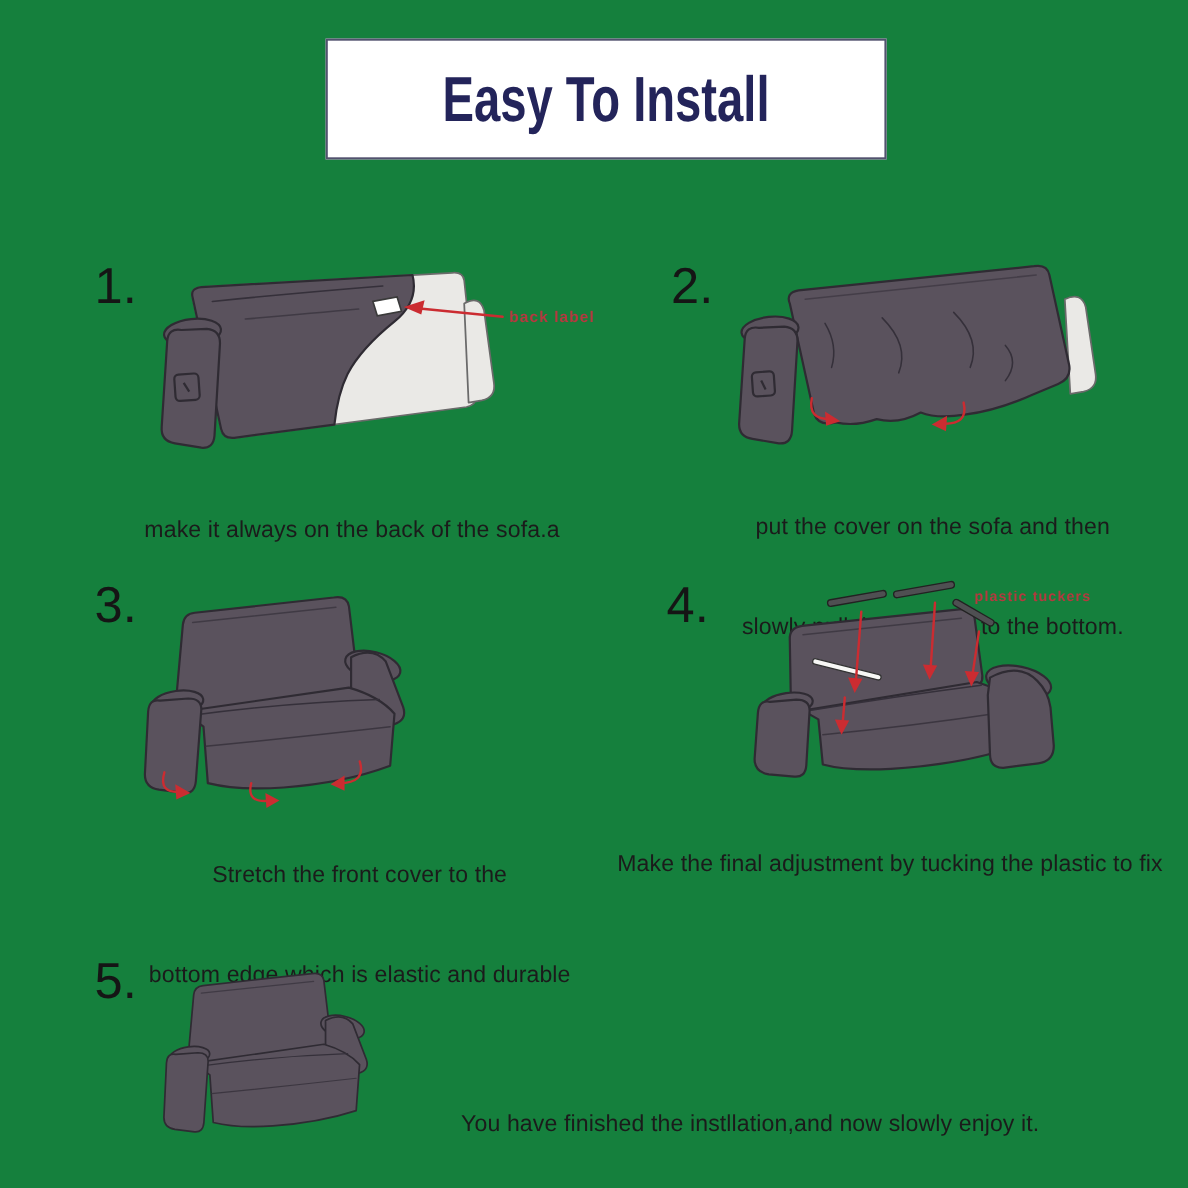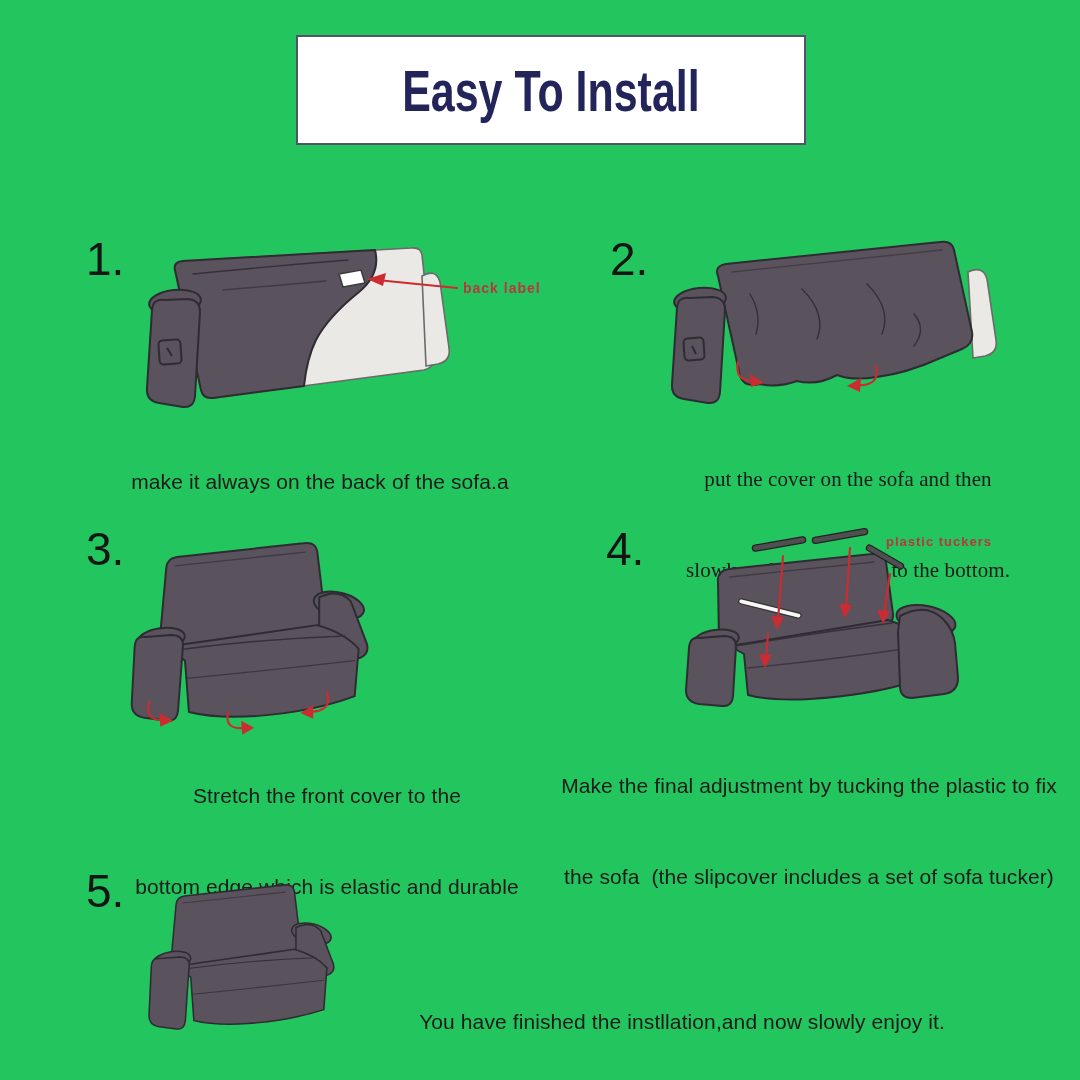--- a/index.html
+++ b/index.html
@@ -1,17 +1,17 @@
 <!DOCTYPE html>
 <html><head>
 <meta charset="utf-8">
 <style>
   html,body{margin:0;padding:0;background:#ffffff;}
   #canvas{
-    position:relative;width:1080px;height:1080px;background:#22c55e;overflow:hidden;
+    position:relative;width:1080px;height:1080px;background:#15803d;overflow:hidden;
     font-family:"Liberation Sans","DejaVu Sans",sans-serif;color:#1b1b1b;
   }
   .abs{position:absolute;}
   
   .title-box{
     left:296px;top:35px;width:506px;height:106px;
     border:2px solid #52526e;display:flex;align-items:center;justify-content:center;
     background:#ffffff;
   }
   .title-text{
@@ -87,21 +87,21 @@
       <path d="M 40 112 L 44 120" stroke="#2f2b33" stroke-width="2" fill="none"></path>
       <g>
         <path class="red-line" d="M 86 128 Q 82 148 104 147"></path>
         <polygon class="red-fill" points="112,149 98,140 99,153"></polygon>
       </g>
       <g>
         <path class="red-line" d="M 224 132 Q 229 153 203 151"></path>
         <polygon class="red-fill" points="195,152 209,144 208,158"></polygon>
       </g>
     </svg>
-    <div class="abs caption center" style="left:628px;top:403px;width:440px;font-family:Liberation Serif, serif;">
+    <div class="abs caption center" style="left:628px;top:403px;width:440px;">
       <div>put the cover on the sofa and then</div>
       <div>slowly pull the slipover to the bottom.</div>
     </div>
   </section>
 
   <section class="abs" style="left:0;top:0;">
     <div class="abs step-number" style="left:86px;top:526px;">3.</div>
     <svg class="abs" style="left:110px;top:534px;" width="296" height="198" viewBox="0 0 300 200">
       <path class="sofa" d="M 50 112 L 57 34 Q 58 24 68 23 L 196 9 Q 208 7 210 17 L 218 84 Q 219 93 209 95 L 62 120 Q 51 122 50 112 Z"></path>
       <path class="crease" d="M 66 32 L 198 18" opacity="0.7"></path>
@@ -160,21 +160,20 @@
         <polygon class="red-fill" points="243,100 237,86 250,87"></polygon>
       </g>
       <g>
         <line class="red-line" x1="128" y1="110" x2="126" y2="134"></line>
         <polygon class="red-fill" points="125,144 119,130 132,131"></polygon>
       </g>
       <text class="red-label" x="246" y="22" font-size="13" font-family="Liberation Sans, sans-serif">plastic tuckers</text>
     </svg>
     <div class="abs caption left" style="left:549px;top:710px;width:520px;">
       <div>Make the final adjustment by tucking the plastic to fix</div>
-      <div>the sofa  (the slipcover includes a set of sofa tucker)</div>
     </div>
   </section>
 
   <section class="abs" style="left:0;top:0;">
     <div class="abs step-number" style="left:86px;top:868px;">5.</div>
     <svg class="abs" style="left:132px;top:878px;" width="232" height="155" viewBox="0 0 300 200">
       <path class="sofa" d="M 50 112 L 57 34 Q 58 24 68 23 L 196 9 Q 208 7 210 17 L 218 84 Q 219 93 209 95 L 62 120 Q 51 122 50 112 Z"></path>
       <path class="crease" d="M 66 32 L 198 18" opacity="0.7"></path>
       <ellipse class="sofa" cx="232" cy="72" rx="26" ry="13" transform="rotate(14 232 72)"></ellipse>
       <path class="sofa" d="M 212 64 Q 232 54 244 68 L 260 110 Q 264 122 251 126 L 224 132 Q 214 134 212 122 Z"></path>

